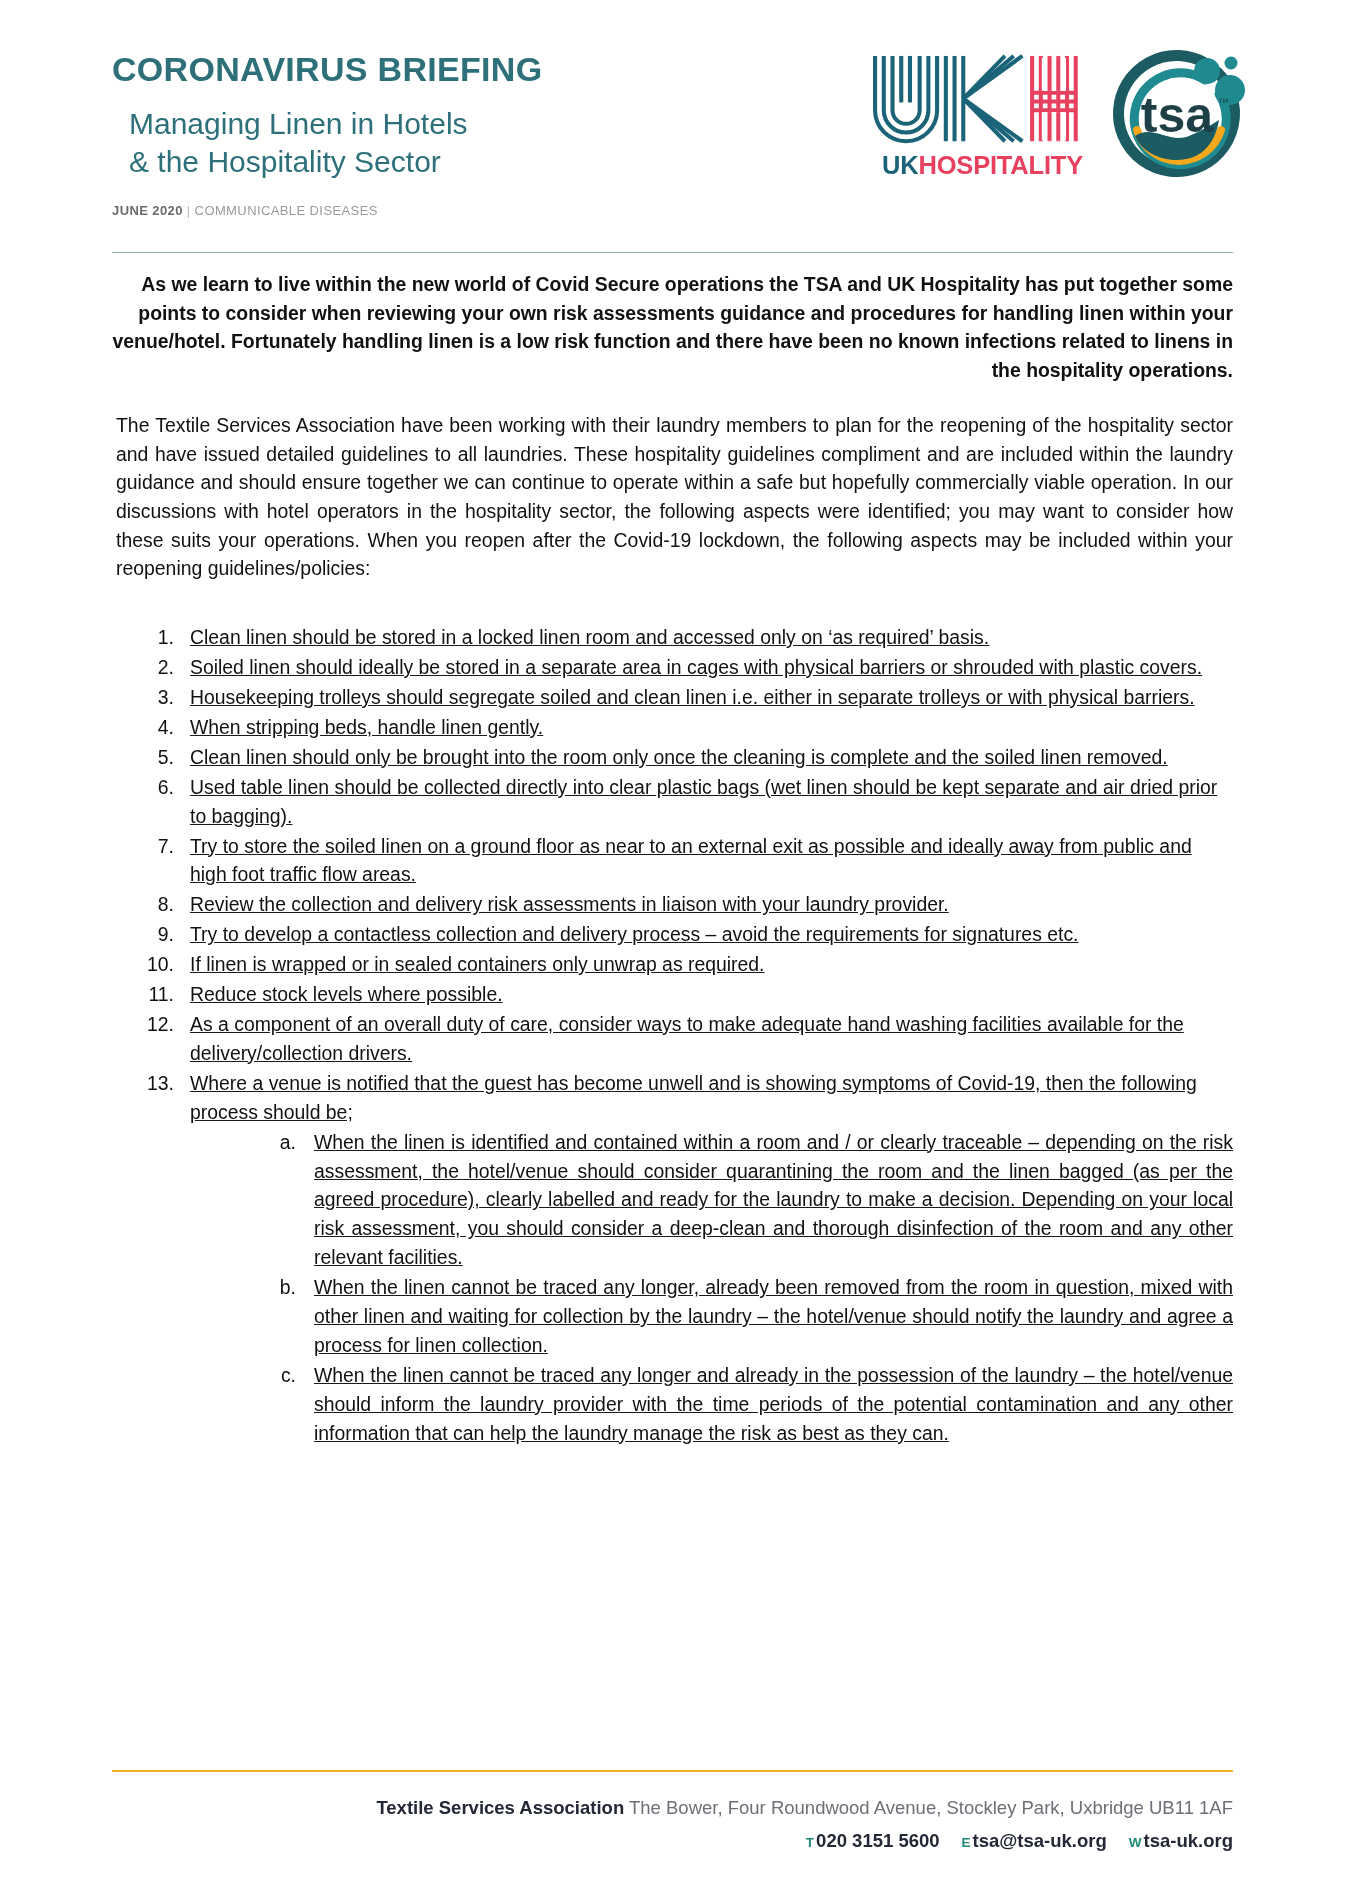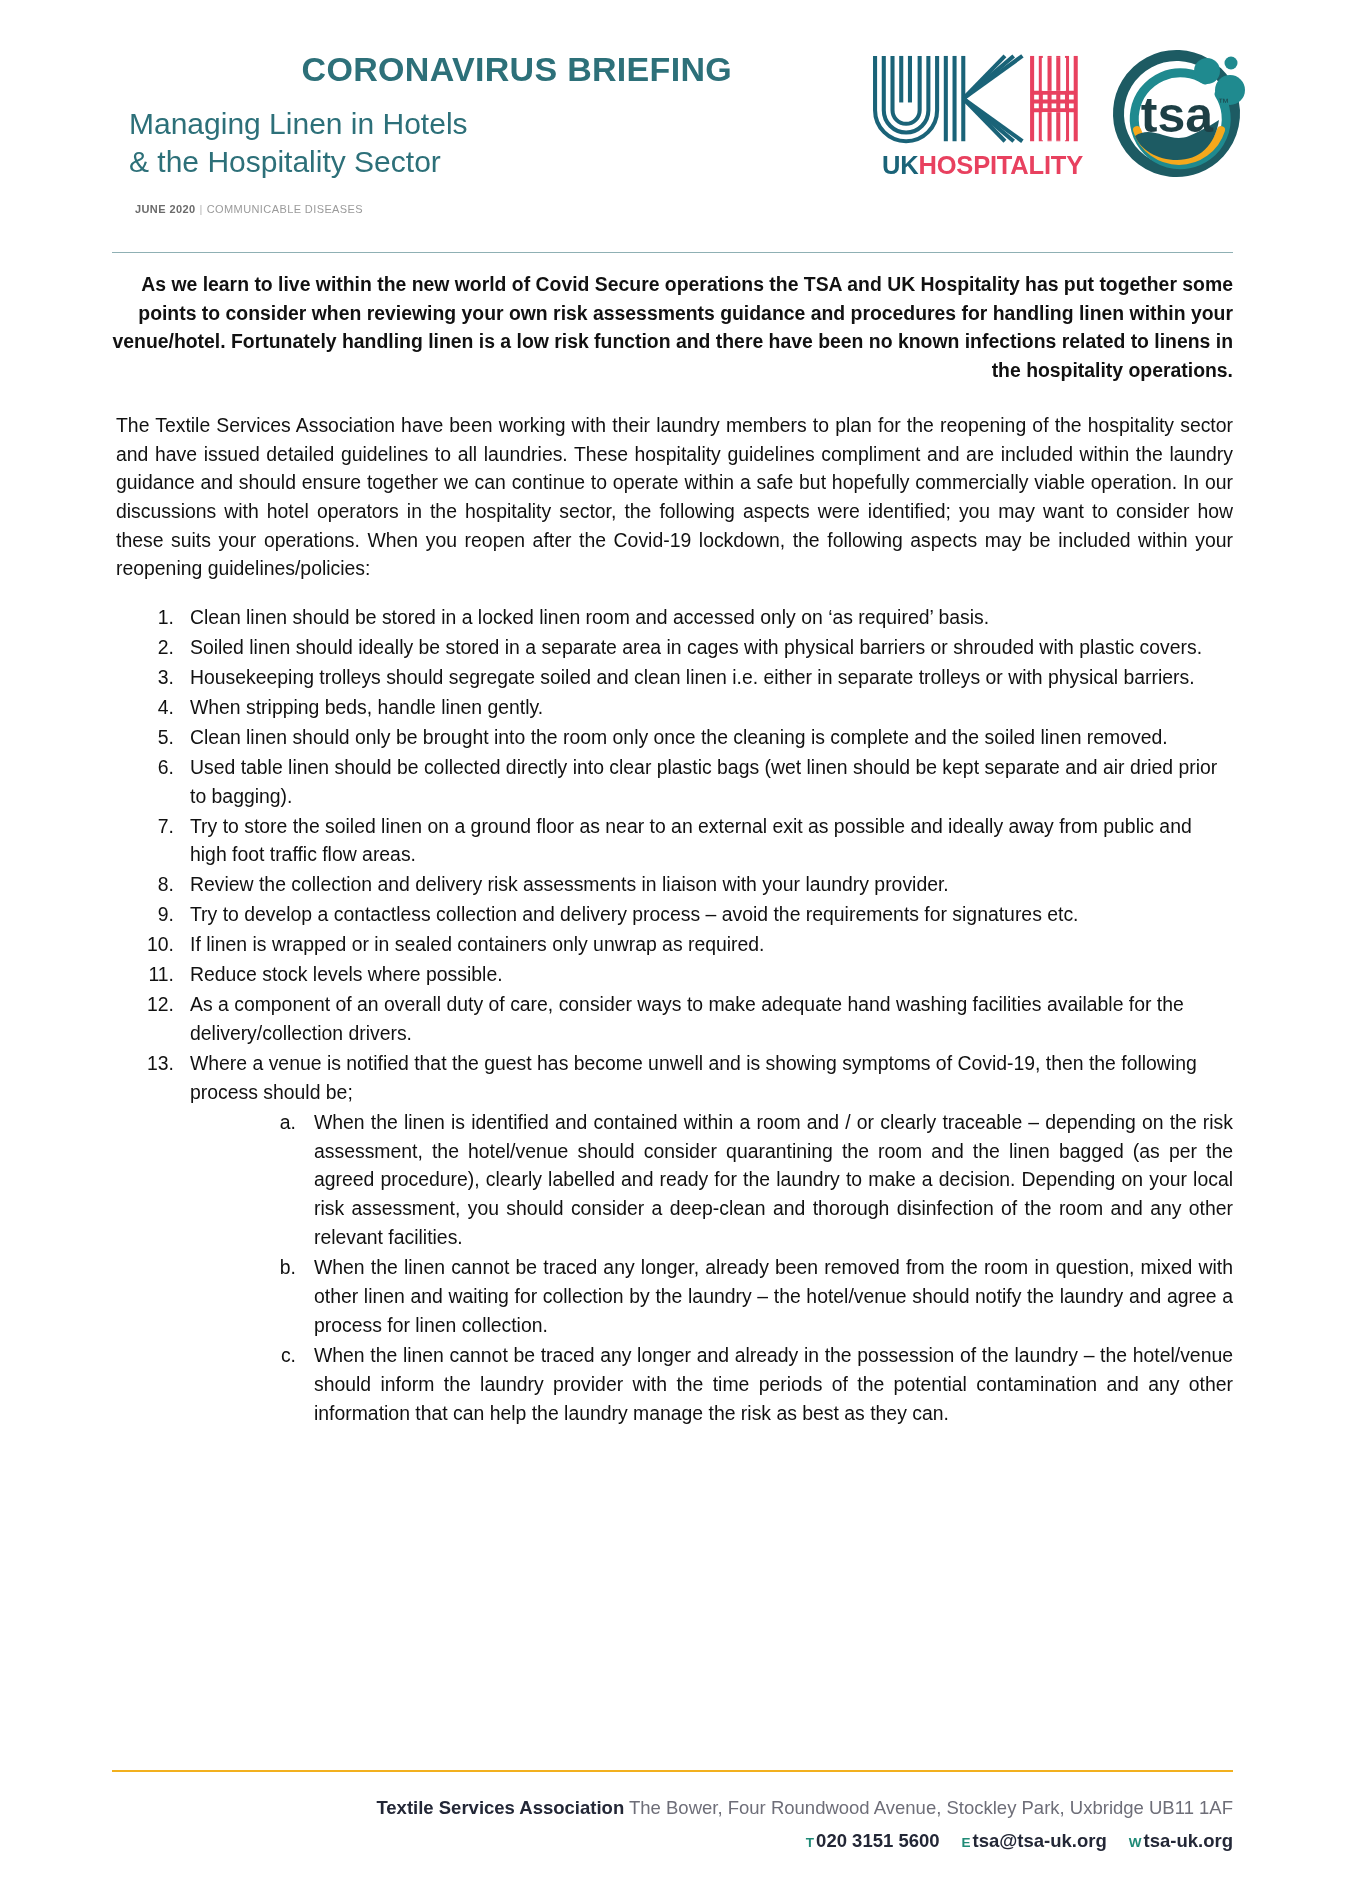--- a/index.html
+++ b/index.html
@@ -37,37 +37,35 @@
     top: 52px;
     width: 620px;
   }
   .hdr-title {
     font-size: 34px;
     font-weight: bold;
     color: #2d7079;
     letter-spacing: 0.3px;
     line-height: 1.05;
     margin: 0 0 0 0;
-    text-align: right;
   }
   .hdr-sub {
     font-size: 30px;
     font-weight: normal;
     color: #2d7079;
     line-height: 1.28;
     margin: 17px;
   }
   .hdr-meta {
     position: absolute;
     left: 112px;
     top: 203px;
-    font-size: 11px;
+    font-size: 13px;
     letter-spacing: 0.4px;
     white-space: nowrap;
-    margin-left: 23px;
   }
   .hdr-meta .date {
     font-weight: bold;
     color: #6b6b6b;
   }
   .hdr-meta .sep {
     color: #b6b6b6;
     padding: 0 4px;
   }
   .hdr-meta .cat {
@@ -126,24 +124,25 @@
   .body-para {
     margin: 26px 0 0 4px;
     font-size: 19.4px;
     line-height: 1.48;
     text-align: justify;
     color: #111;
   }
 
   
   ol.numlist {
-    margin: 20px 0 0 0;
+    margin: 40px 0 0 0;
     padding: 0 0 0 0;
     list-style: none;
     counter-reset: numitem;
+    text-decoration: underline;
   }
   ol.numlist > li {
     counter-increment: numitem;
     position: relative;
     padding-left: 78px;
     margin: 0 0 1px 0;
     font-size: 19.4px;
     line-height: 1.49;
     color: #111;
   }

